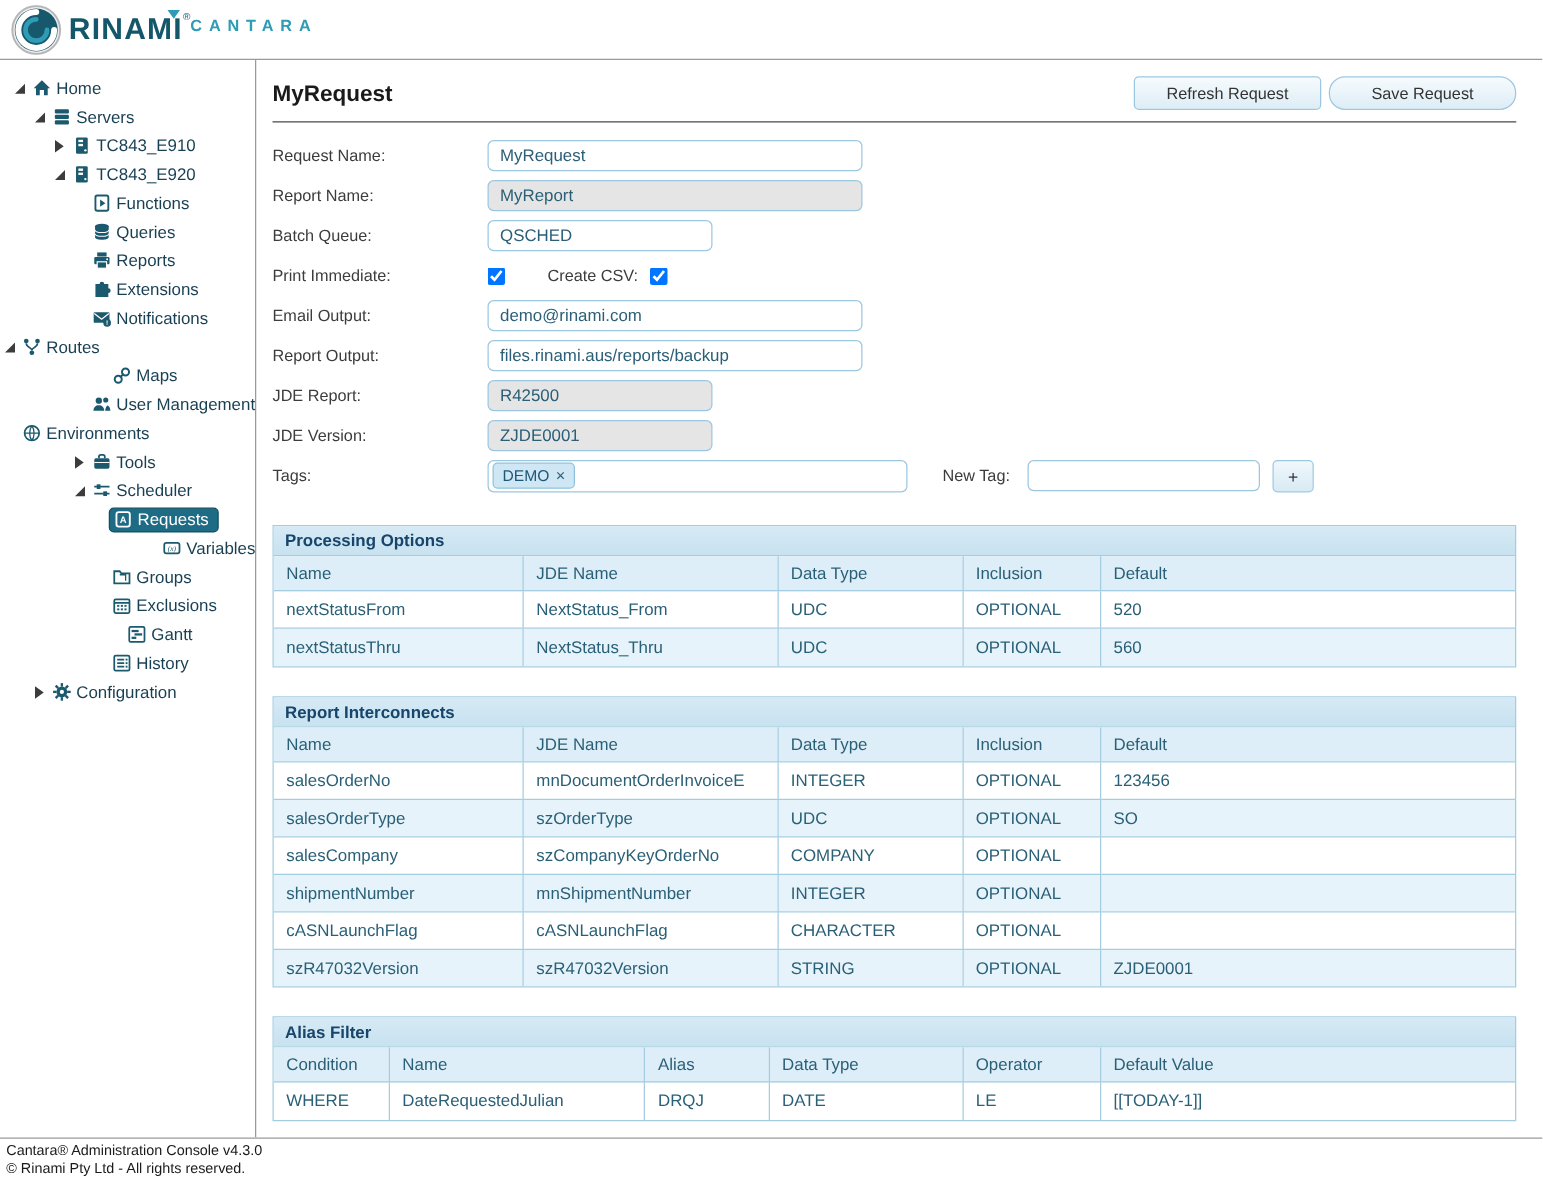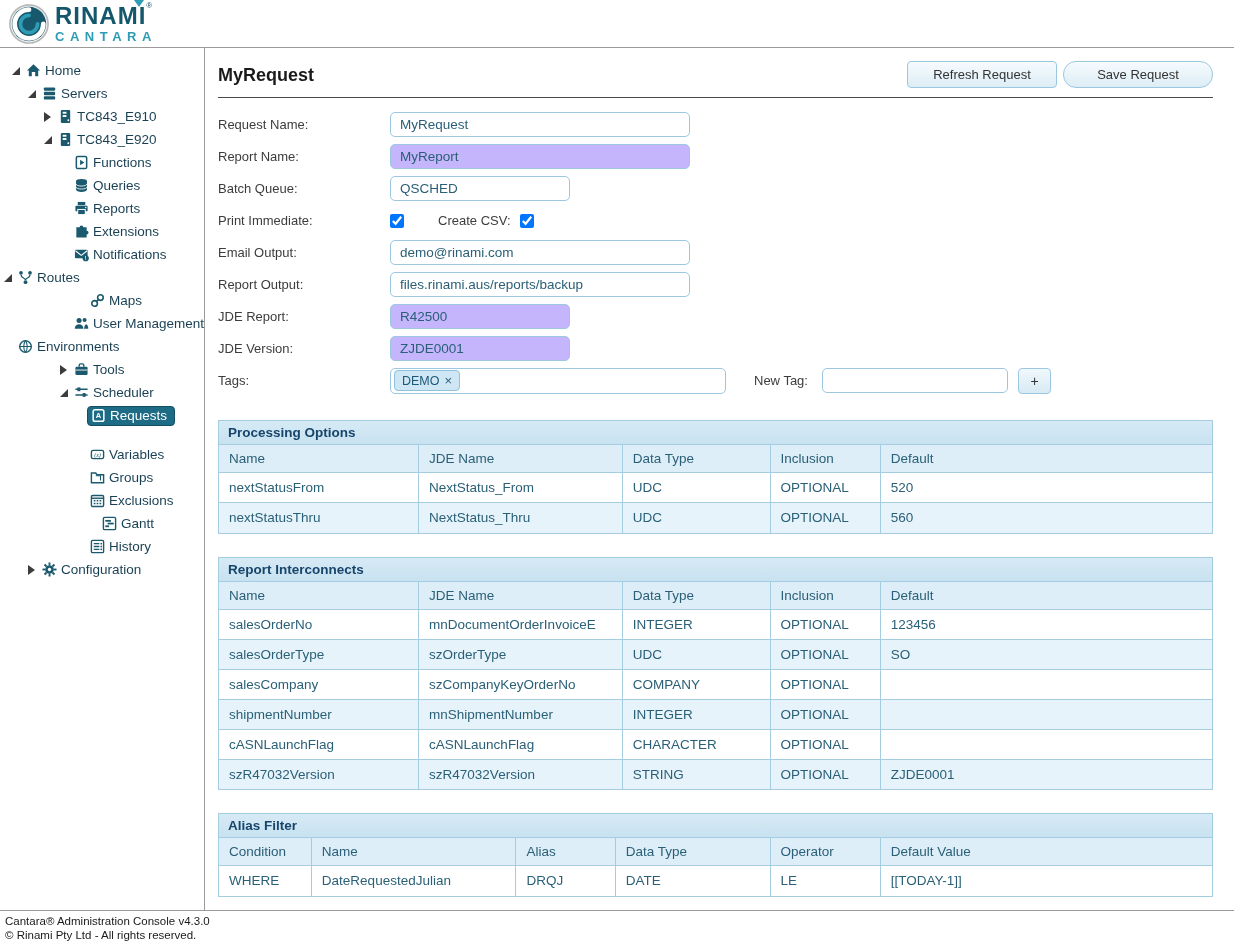--- a/index.html
+++ b/index.html
@@ -18,21 +18,21 @@
     height: 48px;
     border-bottom: 1px solid #9a9a9a;
     display: flex;
     align-items: center;
     padding-left: 8px;
     flex: 0 0 auto;
     background: #fff;
   }
   .logo { display: flex; align-items: center; gap: 5px; }
   .logo-mark { width: 42px; height: 42px; }
-  .logo-text { display: flex; flex-direction: column; line-height: 1; }
+  .logo-text { display: flex; flex-direction: row; line-height: 1; }
   .logo-brand-row { display: flex; align-items: flex-start; }
   .logo-brand {
     font-size: 24px; font-weight: bold; color: #14576b;
     letter-spacing: 1px; position: relative;
   }
   .logo-brand .i-tri {
     position: absolute; right: 2px; top: -4px;
     width: 0; height: 0;
     border-left: 5px solid transparent; border-right: 5px solid transparent;
     border-top: 7px solid #2d9cb4;
@@ -98,21 +98,21 @@
   .form-row { display: flex; align-items: center; height: 25px; margin-bottom: 7px; }
   .form-label { width: 172px; flex: 0 0 172px; color: #3c3c3c; }
   .txt {
     font-family: "Liberation Sans", sans-serif;
     font-size: 13.5px; color: #2a5f77;
     height: 25px; border: 1px solid #9cc7e0; border-radius: 5px;
     padding: 0 9px; background: #fff; outline: none;
   }
   .txt.lg { width: 300px; }
   .txt.sm { width: 180px; }
-  .txt:disabled, .txt.disabled { background: #c4b5fd; color: #2a5f77; }
+  .txt:disabled, .txt.disabled { background: #e5e5e5; color: #2a5f77; }
   .chk { width: 14px; height: 14px; }
   .csv-label { margin-left: 34px; margin-right: 9px; color: #3c3c3c; }
   .tag-box {
     width: 336px; height: 26px; border: 1px solid #9cc7e0; border-radius: 5px;
     display: flex; align-items: center; padding: 0 3px; background: #fff;
   }
   .tag-chip {
     background: #cfe6f4; border: 1px solid #8fc3dd; border-radius: 4px;
     color: #1c5878; font-size: 12.5px; padding: 2px 7px;
     display: inline-flex; align-items: center; gap: 5px;
@@ -402,21 +402,21 @@
         <span class="node selected">
           <span class="icon">
             <svg viewBox="0 0 16 16" fill="currentColor" xmlns="http://www.w3.org/2000/svg">
               <rect x="2.3" y="1.8" width="11.4" height="12.4" rx="2" fill="none" stroke="currentColor" stroke-width="1.6"></rect>
               <text x="8" y="11" text-anchor="middle" font-size="8" font-weight="bold" fill="currentColor" font-family="Liberation Sans, sans-serif">A</text>
             </svg>
           </span>
           <span class="lbl">Requests</span>
         </span>
       </div>
-      <div class="tree-row" style="padding-left: 72px; margin-top: 16px;">
+      <div class="tree-row" style="padding-left: 112px;">
         <span class="exp"></span>
         <span class="node">
           <span class="icon">
             <svg viewBox="0 0 16 16" fill="currentColor" xmlns="http://www.w3.org/2000/svg">
               <rect x="1.5" y="3.6" width="13" height="8.8" rx="1.8" fill="none" stroke="currentColor" stroke-width="1.5"></rect>
               <text x="8" y="10.6" text-anchor="middle" font-size="6.5" font-style="italic" fill="currentColor" font-family="Liberation Serif, serif">(x)</text>
             </svg>
           </span>
           <span class="lbl">Variables</span>
         </span>

